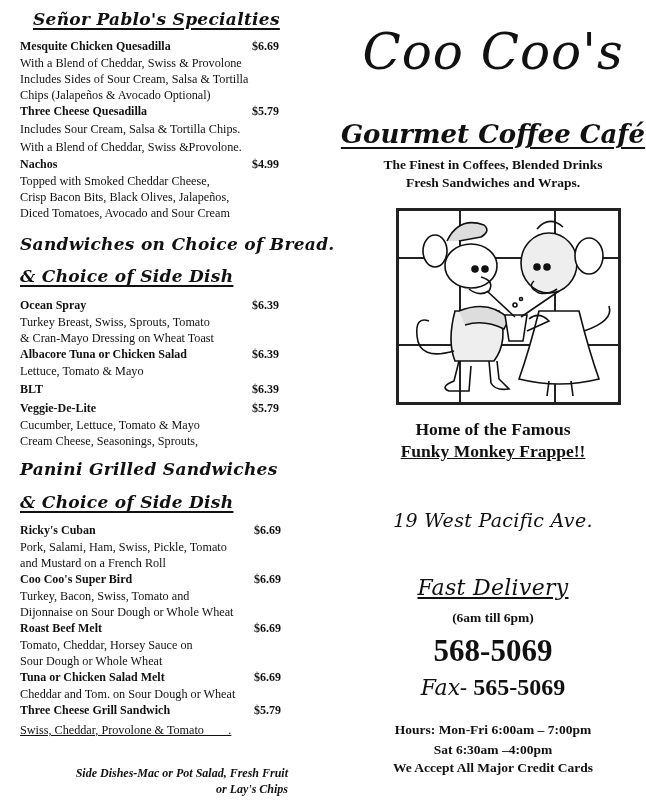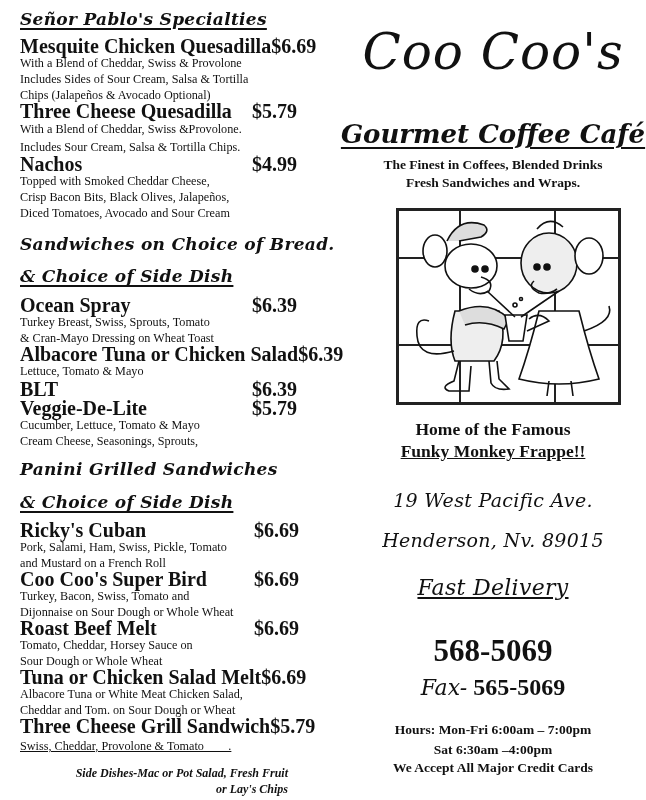--- a/index.html
+++ b/index.html
@@ -2,21 +2,21 @@
 <html><head>
 <meta charset="utf-8">
 <style>
   html, body { margin: 0; padding: 0; background: #ffffff; }
   body { width: 646px; height: 800px; position: relative; overflow: hidden; color: #111; font-family: "Liberation Serif", serif; }
   .col-left { position: absolute; left: 20px; top: 0; width: 290px; }
   .col-right { position: absolute; left: 340px; top: 0; width: 306px; }
   .script { font-family: "DejaVu Serif", serif; font-style: italic; font-weight: bold; letter-spacing: 0.3px; }
   .sec-title { font-size: 17px; line-height: 22px; margin: 0; white-space: nowrap; }
   .sec-title.u { text-decoration: underline; text-decoration-thickness: 2px; text-underline-offset: 3px; }
-  .item-head { display: flex; justify-content: space-between; font-weight: bold; font-size: 20px; line-height: 17px; }
+  .item-head { display: flex; justify-content: space-between; font-weight: bold; font-size: 12px; line-height: 17px; }
   .item-name { white-space: nowrap; }
   .item-price { width: 48px; text-align: left; }
   .desc { font-size: 12.2px; line-height: 16px; white-space: nowrap; }
   .desc.u { text-decoration: underline; }
   .side-note { font-weight: bold; font-style: italic; font-size: 12px; line-height: 16px; text-align: right; width: 268px; }
   .center { text-align: center; }
   .logo { font-family: "DejaVu Serif", serif; font-style: italic; font-size: 50px; line-height: 60px; margin-top: 22px; letter-spacing: 1px; }
   .subtitle { font-family: "DejaVu Serif", serif; font-style: italic; font-weight: bold; font-size: 26px; line-height: 32px; margin-top: 48px; text-decoration: underline; text-decoration-thickness: 2px; text-underline-offset: 4px; }
   .tagline { font-weight: bold; font-size: 13.5px; line-height: 18px; }
   .illus { position: absolute; left: 56px; top: 208px; width: 225px; height: 197px; border: 3px solid #222; box-sizing: border-box; background: #fff; }
@@ -30,41 +30,41 @@
   .phone { font-weight: bold; font-size: 31px; line-height: 34px; }
   .fax { font-size: 24px; line-height: 28px; font-weight: bold; }
   .fax .fx { font-family: "DejaVu Serif", serif; font-style: italic; font-size: 22px; font-weight: normal; }
   .hours { font-weight: bold; font-size: 13.5px; line-height: 16px; }
 </style>
 </head>
 <body>
 
 <div class="col-left">
 
-  <div style="position:absolute; top:8px; left:0;text-align:right;">
+  <div style="position:absolute; top:8px; left:13px;text-align:right;">
     <div class="script sec-title u">Señor Pablo's Specialties</div>
   </div>
 
   <div style="position:absolute; top:38px; left:0; width:280px;">
     <div>
       <div class="item-head">
           <span class="item-name">Mesquite Chicken Quesadilla</span>
           <span class="item-price">$6.69</span>
         </div>
       <div class="desc">With a Blend of Cheddar, Swiss &amp; Provolone</div>
       <div class="desc">Includes Sides of Sour Cream, Salsa &amp; Tortilla</div>
       <div class="desc">Chips  (Jalapeños &amp; Avocado Optional)</div>
     </div>
     <div>
       <div class="item-head">
           <span class="item-name">Three Cheese Quesadilla</span>
           <span class="item-price">$5.79</span>
         </div>
+      <div class="desc" style="line-height:18px">Includes Sour Cream, Salsa &amp; Tortilla Chips.</div>
       <div class="desc" style="line-height:18px">With a Blend of Cheddar, Swiss &amp;Provolone.</div>
-      <div class="desc" style="line-height:18px">Includes Sour Cream, Salsa &amp; Tortilla Chips.</div>
     </div>
     <div>
       <div class="item-head">
           <span class="item-name">Nachos</span>
           <span class="item-price">$4.99</span>
         </div>
       <div class="desc">Topped with Smoked Cheddar Cheese,</div>
       <div class="desc">Crisp Bacon Bits, Black Olives, Jalapeños,</div>
       <div class="desc">Diced Tomatoes, Avocado and Sour Cream</div>
     </div>
@@ -135,21 +135,20 @@
           <span class="item-price">$6.69</span>
         </div>
       <div class="desc">Tomato, Cheddar, Horsey Sauce on</div>
       <div class="desc">Sour Dough or Whole Wheat</div>
     </div>
     <div>
       <div class="item-head">
           <span class="item-name">Tuna or Chicken Salad Melt</span>
           <span class="item-price">$6.69</span>
         </div>
-      <div class="desc">Albacore Tuna or White Meat Chicken Salad,</div>
       <div class="desc">Cheddar and Tom. on Sour Dough or Wheat</div>
     </div>
     <div>
       <div class="item-head">
           <span class="item-name">Three Cheese Grill Sandwich</span>
           <span class="item-price">$5.79</span>
         </div>
       <div class="desc u" style="margin-top:3px">Swiss, Cheddar, Provolone &amp; Tomato____.</div>
     </div>
   </div>
@@ -203,24 +202,24 @@
         <path d="M150 170 L148 185 M172 170 L174 185"></path>
       </g>
     </svg>
   </div>
 
   <div class="center home">
     <div>Home of the Famous</div>
     <div class="funky">Funky Monkey Frappe!!</div>
   </div>
 
-  <div class="center addr script" style="top:488px; font-weight:normal;">19 West Pacific Ave.</div>
-  <div class="center addr script" style="top:528px; font-weight:normal;">Henderson, Nv. 89015</div>
+  <div class="center addr script" style="top:508px; font-weight:normal;">19 West Pacific Ave.</div>
 
   <div class="center addr script delivery" style="top:576px; font-weight:normal;text-decoration:underline;">Fast Delivery</div>
+  <div class="center addr small-b" style="top:610px; font-size:13.5px; line-height:16px;">(6am till 6pm)</div>
 
   <div class="center addr phone" style="top:634px;">568-5069</div>
 
   <div class="center addr fax" style="top:673px;">
     <span class="fx">Fax-</span>
     <span>565-5069</span>
   </div>
 
   <div class="center addr hours" style="top:722px;">Hours: Mon-Fri 6:00am – 7:00pm</div>
   <div class="center addr hours" style="top:742px;">Sat 6:30am –4:00pm</div>

